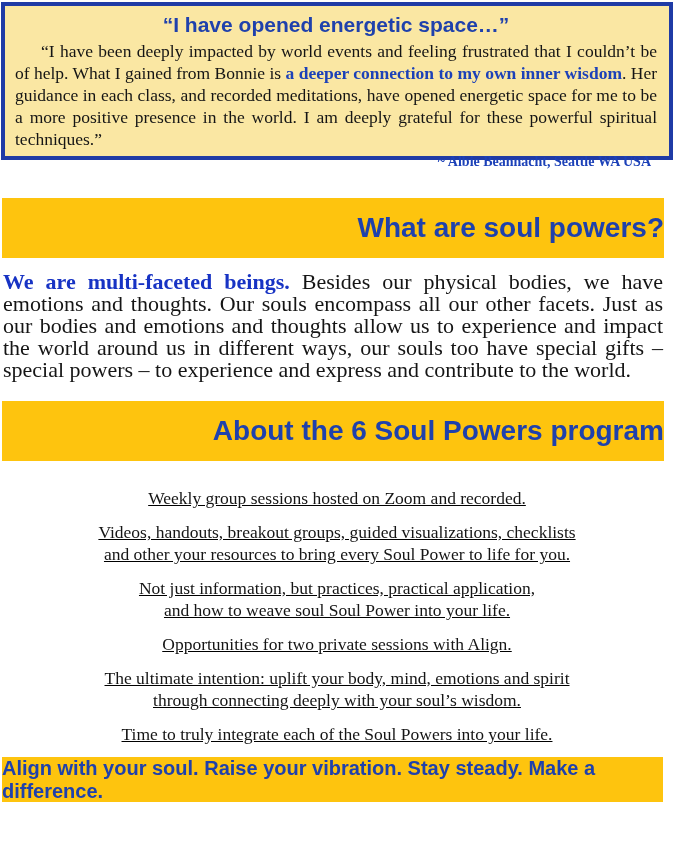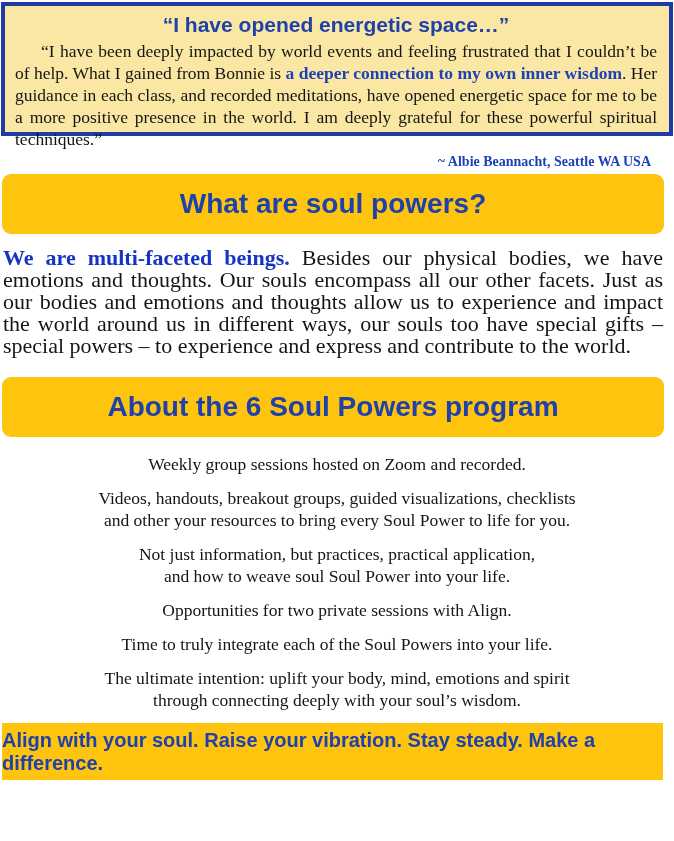--- a/index.html
+++ b/index.html
@@ -14,21 +14,21 @@
   .page {
     width: 674px;
     height: 841px;
     position: relative;
   }
 
   
   .testimonial {
     box-sizing: border-box;
     margin: 2px 1px 0 1px;
-    height: 134px;
+    height: 158px;
     border: 4px solid var(--testimonial-border, #1F3BA6);
     background: var(--testimonial-bg, #FAE7A3);
     padding: 3px 12px 16px 10px;
   }
   .testimonial-heading {
     margin: 4px 0 3px 0;
     text-align: center;
     font-family: "Liberation Sans", sans-serif;
     font-weight: bold;
     font-size: 21px;
@@ -54,22 +54,21 @@
     color: var(--accent-blue, #1C41B8);
   }
 
   
   .banner {
     margin: 0 10px 0 2px;
     height: 60px;
     background: var(--banner-bg, #FEC40E);
     display: flex;
     align-items: center;
-    justify-content: center;
-    border-radius: 9px;
+    justify-content: flex-end;
   }
   .banner .banner-text {
     font-family: "Liberation Sans", sans-serif;
     font-weight: bold;
     font-size: 28px;
     color: var(--banner-text, #1F41AC);
   }
   .banner-1 { margin-top: 38px; }
   .banner-2 { margin-top: 20px; }
 
@@ -81,35 +80,36 @@
     text-align: justify;
     color: var(--body-text, #151515);
   }
   .body-par .lead-bold {
     font-weight: bold;
     color: var(--lead-blue, #1733C4);
   }
 
   
   .program-list {
-    margin-top: 16px;
+    margin-top: 26px;
+    text-decoration: underline;
   }
   .list-item {
     margin: 0 0 12px 0;
     text-align: center;
     font-size: 17.5px;
     line-height: 22px;
     white-space: pre-line;
     color: var(--body-text, #151515);
   }
 
   
   .footer-banner {
     margin: 5px 11px 16px 2px;
-    height: 57px;
+    height: 45px;
     background: var(--banner-bg, #FEC40E);
     display: flex;
     align-items: center;
   }
   .footer-banner .banner-text {
     font-family: "Liberation Sans", sans-serif;
     font-weight: bold;
     font-size: 20px;
     color: var(--banner-text, #1F41AC);
   }
@@ -135,22 +135,22 @@
     <span class="banner-text">About the 6 Soul Powers program</span>
   </div>
 
   <div class="program-list">
     <p class="list-item">Weekly group sessions hosted on Zoom and recorded.</p>
     <p class="list-item">Videos, handouts, breakout groups, guided visualizations, checklists
 and other your resources to bring every Soul Power to life for you.</p>
     <p class="list-item">Not just information, but practices, practical application,
 and how to weave soul Soul Power into your life.</p>
     <p class="list-item">Opportunities for two private sessions with Align.</p>
-    <p class="list-item">Time to truly integrate each of the Soul Powers into your life.</p>
     <p class="list-item">The ultimate intention: uplift your body, mind, emotions and spirit
 through connecting deeply with your soul’s wisdom.</p>
+    <p class="list-item">Time to truly integrate each of the Soul Powers into your life.</p>
   </div>
 
   <div class="footer-banner">
     <span class="banner-text">Align with your soul. Raise your vibration. Stay steady. Make a difference.</span>
   </div>
 
 </div>
 
 </body></html>

